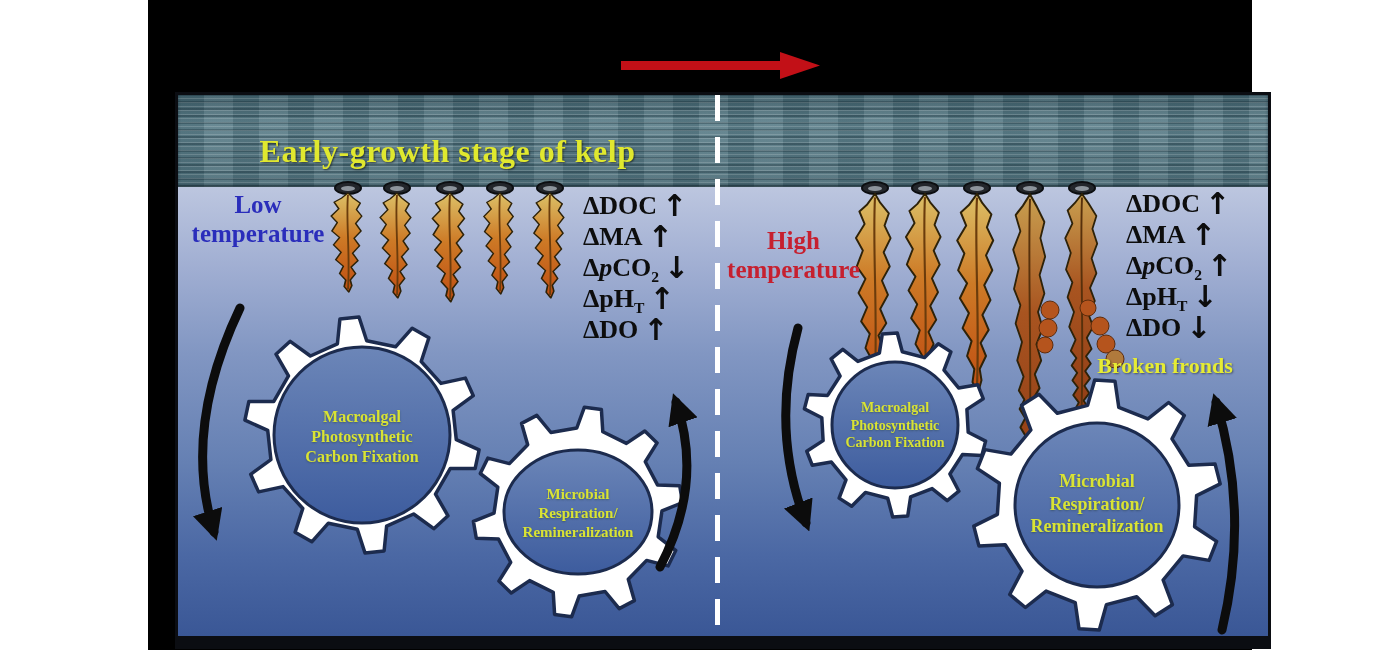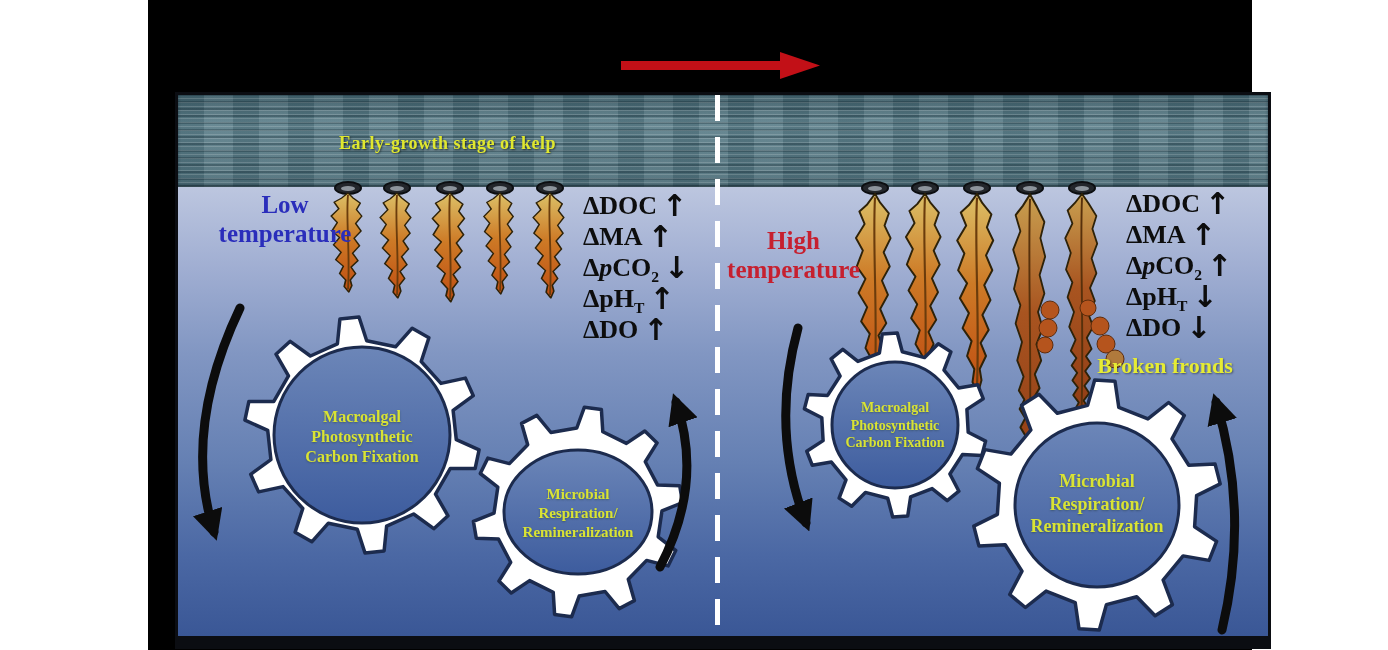--- a/index.html
+++ b/index.html
@@ -12,21 +12,21 @@
   .fig-inner{position:relative;width:1090px;height:541px;
              background:linear-gradient(180deg,#d5daeb 0%,#c2cbe2 14%,#a0aed2 32%,
                         #8196c2 48%,#6580b3 68%,#4b68a4 85%,#3a5796 100%);}
   .water{position:absolute;left:0;top:0;width:1090px;height:92px;background-color:#5d7f8a;
          background-image:
            repeating-linear-gradient(0deg, rgba(255,255,255,0.16) 0 1px, rgba(255,255,255,0) 1px 4px),
            repeating-linear-gradient(0deg, rgba(8,28,38,0.28) 0 2px, rgba(8,28,38,0) 2px 7px),
            repeating-linear-gradient(90deg, rgba(40,70,80,0.18) 0 26px, rgba(190,210,215,0.10) 26px 55px),
            linear-gradient(180deg, rgba(20,45,55,0.35) 0 8%, rgba(120,150,160,0.12) 30%, rgba(30,55,65,0.25) 100%);
          box-shadow:inset 0 -2px 3px rgba(10,25,35,0.5);}
-  .panel-title{position:absolute;top:38px;text-align:center;font-weight:bold;font-size:18px;
+  .panel-title{position:absolute;top:38px;text-align:center;font-weight:bold;font-size:32px;
                color:#e0e82f;text-shadow:1px 1px 2px rgba(0,0,0,0.55);letter-spacing:0.5px;}
   .panel-title.left{left:0;width:539px;}
   .panel-title.right{left:539px;width:551px;}
   .temp{position:absolute;font-weight:bold;font-size:25px;line-height:1.15;
         white-space:pre-line;text-align:center;}
   .temp.low{left:0;top:96px;width:160px;}
   .temp.high{left:523px;top:98px;width:185px;margin-top:34px;}
   .layer{position:absolute;inset:0;}
   .float{position:absolute;width:28px;height:14px;border-radius:50%;
          background:#23262b;border:2px solid #0c0e11;box-sizing:border-box;}
@@ -134,21 +134,21 @@
           <path d="M790.2,337.3 L807.6,346.1 L803.8,360.6 L784.4,359.6 L771.9,379.0 L771.9,379.0 L780.9,396.2 L769.2,405.7 L754.1,393.6 L732.6,401.9 L732.6,401.9 L729.7,421.1 L714.7,422.0 L709.7,403.2 L687.4,397.4 L687.4,397.4 L673.7,411.2 L661.1,403.1 L668.0,384.9 L653.4,367.1 L653.4,367.1 L634.3,370.3 L628.8,356.3 L645.1,345.6 L643.8,322.7 L643.8,322.7 L626.4,313.9 L630.2,299.4 L649.6,300.4 L662.1,281.0 L662.1,281.0 L653.1,263.8 L664.8,254.3 L679.9,266.4 L701.4,258.1 L701.4,258.1 L704.3,238.9 L719.3,238.0 L724.3,256.8 L746.6,262.6 L746.6,262.6 L760.3,248.8 L772.9,256.9 L766.0,275.1 L780.6,292.9 L780.6,292.9 L799.7,289.7 L805.2,303.7 L788.9,314.4 L790.2,337.3 Z" fill="#ffffff" stroke="#1c2b4e" stroke-width="3.5" stroke-linejoin="round"></path>
           <circle cx="717" cy="330" r="63" fill="url(#gblue)" stroke="#1c2b4e" stroke-width="3"></circle>
           <path d="M1016.6,431.8 L1038.6,446.4 L1031.1,465.4 L1005.1,460.9 L985.1,485.0 L985.1,485.0 L994.4,509.7 L977.1,520.7 L958.7,501.8 L928.4,509.6 L928.4,509.6 L921.3,535.0 L901.0,533.7 L897.2,507.6 L868.1,496.1 L868.1,496.1 L847.4,512.5 L831.7,499.5 L844.0,476.1 L827.2,449.7 L827.2,449.7 L800.9,450.9 L795.8,431.1 L819.4,419.4 L821.4,388.2 L821.4,388.2 L799.4,373.6 L806.9,354.6 L832.9,359.1 L852.9,335.0 L852.9,335.0 L843.6,310.3 L860.9,299.3 L879.3,318.2 L909.6,310.4 L909.6,310.4 L916.7,285.0 L937.0,286.3 L940.8,312.4 L969.9,323.9 L969.9,323.9 L990.6,307.5 L1006.3,320.5 L994.0,343.9 L1010.8,370.3 L1010.8,370.3 L1037.1,369.1 L1042.2,388.9 L1018.6,400.6 L1016.6,431.8 Z" fill="#ffffff" stroke="#1c2b4e" stroke-width="3.5" stroke-linejoin="round"></path>
           <circle cx="919" cy="410" r="82" fill="url(#gblue)" stroke="#1c2b4e" stroke-width="3"></circle>
           <path d="M62,213 Q4,335 36,437" fill="none" stroke="#0c0c0c" stroke-width="9" stroke-linecap="round" marker-end="url(#mhead)"></path>
           <path d="M482,472 Q526,388 498,307" fill="none" stroke="#0c0c0c" stroke-width="9" stroke-linecap="round" marker-end="url(#mhead)"></path>
           <path d="M620,233 Q592,335 628,428" fill="none" stroke="#0c0c0c" stroke-width="9" stroke-linecap="round" marker-end="url(#mhead)"></path>
           <path d="M1044,535 Q1072,418 1038,307" fill="none" stroke="#0c0c0c" stroke-width="9" stroke-linecap="round" marker-end="url(#mhead)"></path>
         </svg>
 
-      <div class="temp low" style="color: rgb(42, 45, 187); padding-left: 27px;">Low
+      <div class="temp low" style="color: rgb(42, 45, 187);">Low
 temperature</div>
       <div class="temp high" style="color: rgb(198, 32, 47);">High
 temperature</div>
 
       <div id="deltas-left" class="deltas" style="left:405px;top:95px;">
           <div class="delta-row">
             <span>ΔDOC</span>
             <span class="darr">↑</span>
           </div>
           <div class="delta-row">

